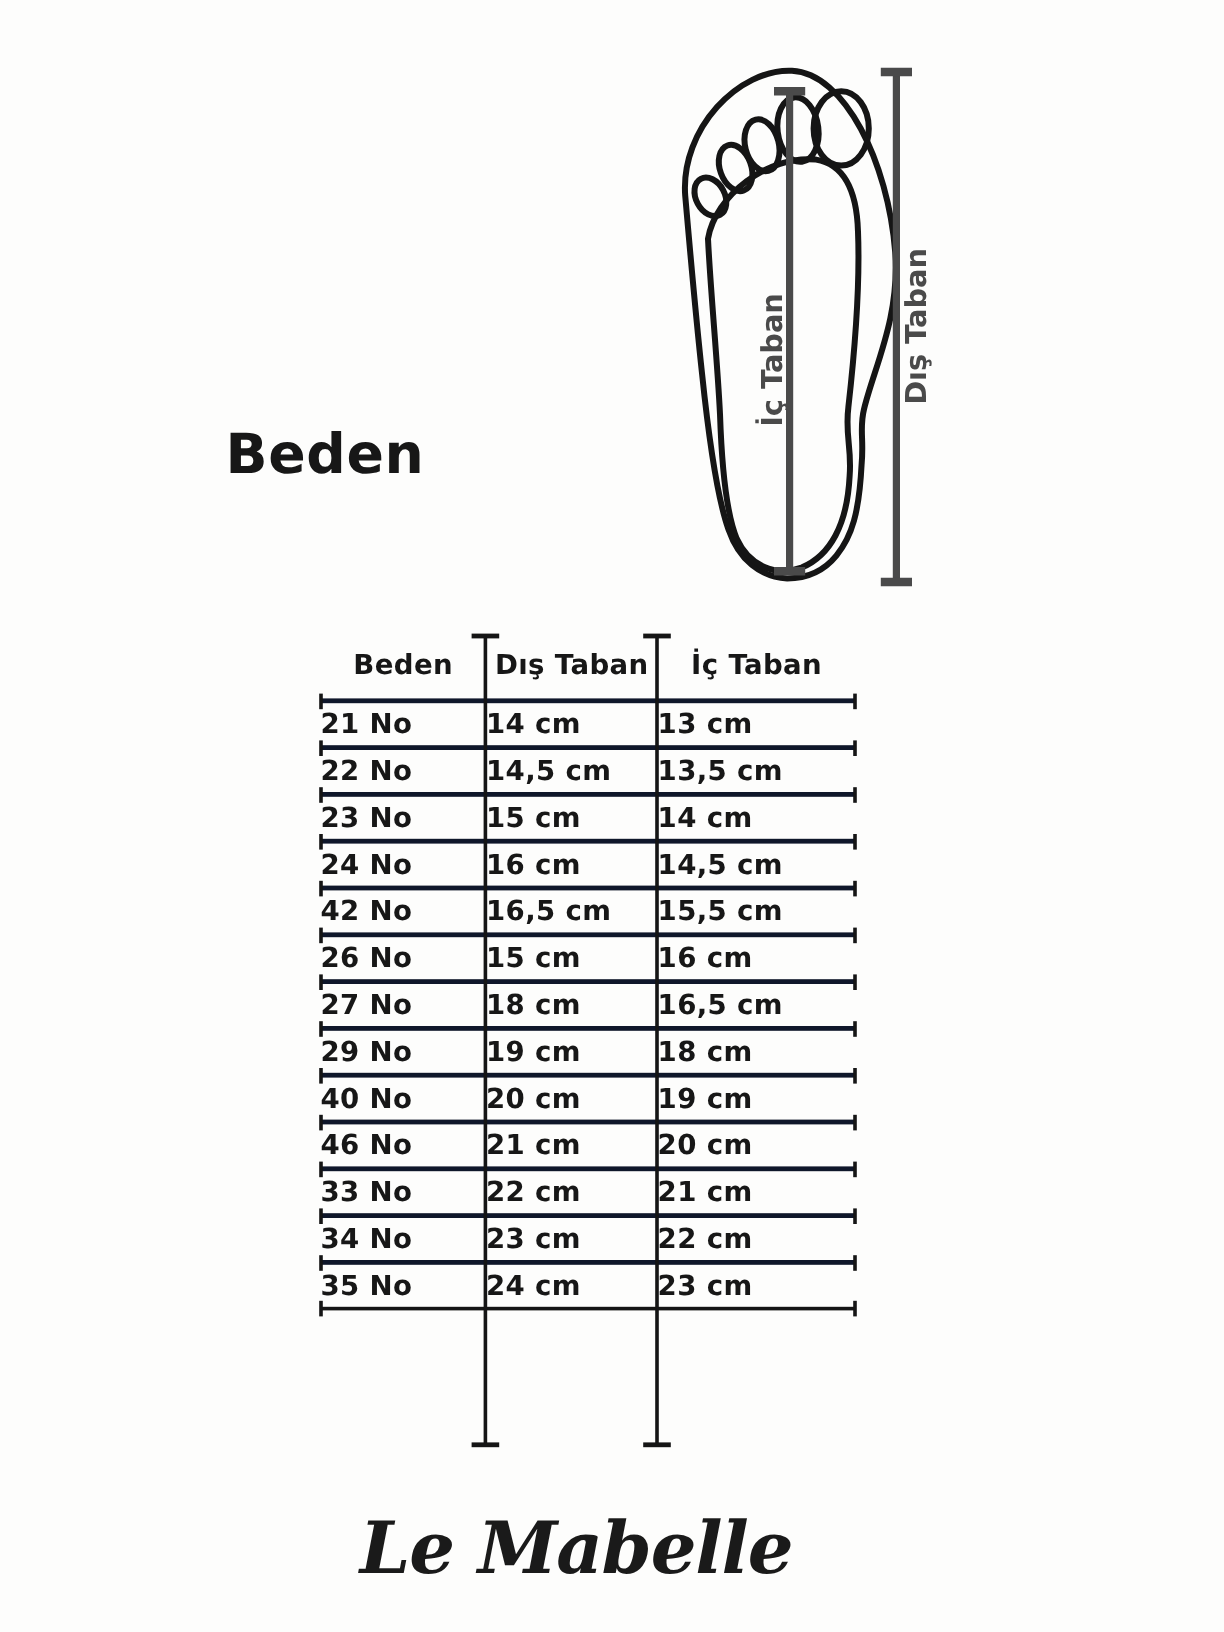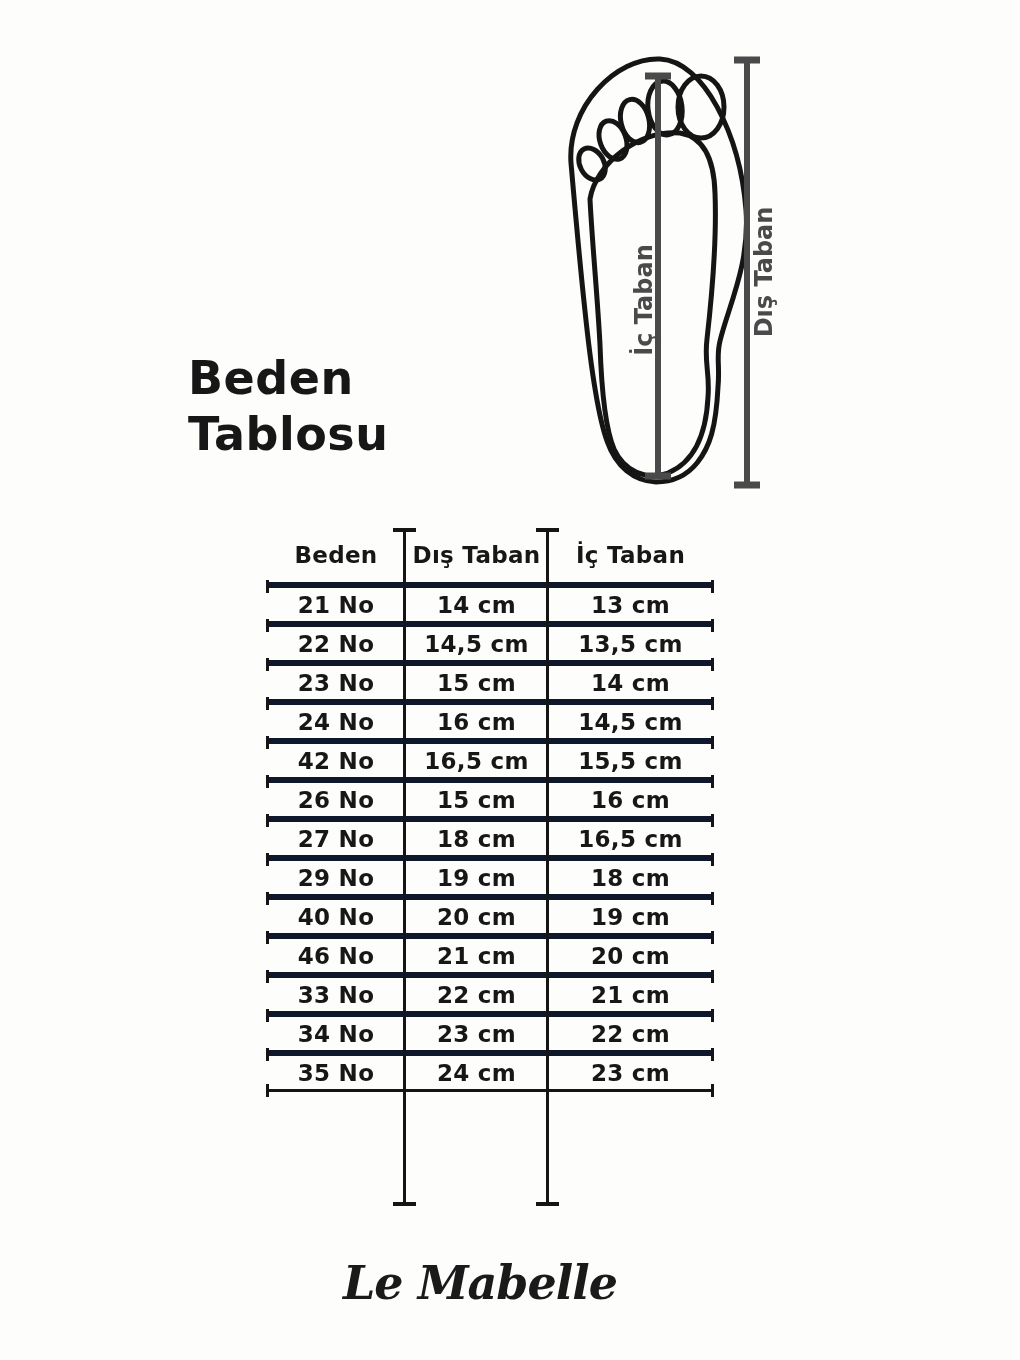--- a/index.html
+++ b/index.html
@@ -55,23 +55,22 @@
     text-align: center;
     font-weight: 700;
     font-size: 23px;
     letter-spacing: 0.3px;
   }
   .t-row {
     position: relative;
     display: grid;
     grid-template-columns: 138px 143px 165px;
     height: 39px;
-    border-top: 6px solid #0f172a;
+    border-top: 4px solid #0f172a;
     align-items: center;
-    text-align: center;
     font-weight: 700;
     font-size: 23px;
     letter-spacing: 0.3px;
   }
   .t-row::before, .t-row::after {
     content: "";
     position: absolute;
     top: -8px;
     width: 3px;
     height: 13px;
@@ -118,33 +117,32 @@
   
   .brand {
     position: absolute;
     left: 230px;
     top: 1256px;
     width: 500px;
     text-align: center;
     font-family: "DejaVu Serif", "Liberation Serif", serif;
     font-style: italic;
     font-weight: 700;
-    font-size: 46px;
+    font-size: 60px;
     letter-spacing: -1px;
     color: #1a1a1a;
   }
 </style>
 </head>
 <body>
 
 <div class="page">
 
   <div class="title">
     <div>Beden</div>
-    <div>Tablosu</div>
   </div>
 
   <svg class="diagram" viewBox="0 0 260 460" xmlns="http://www.w3.org/2000/svg">
     <g fill="none" stroke="#151515" stroke-width="5" stroke-linejoin="round" stroke-linecap="round">
       <path d="M 120 14
            C 164 16 200 90 206 165
            C 210 220 188 262 180 296
            C 176 312 180 320 178 342
            C 176 382 170 402 157 418
            C 144 434 128 437 116 437

